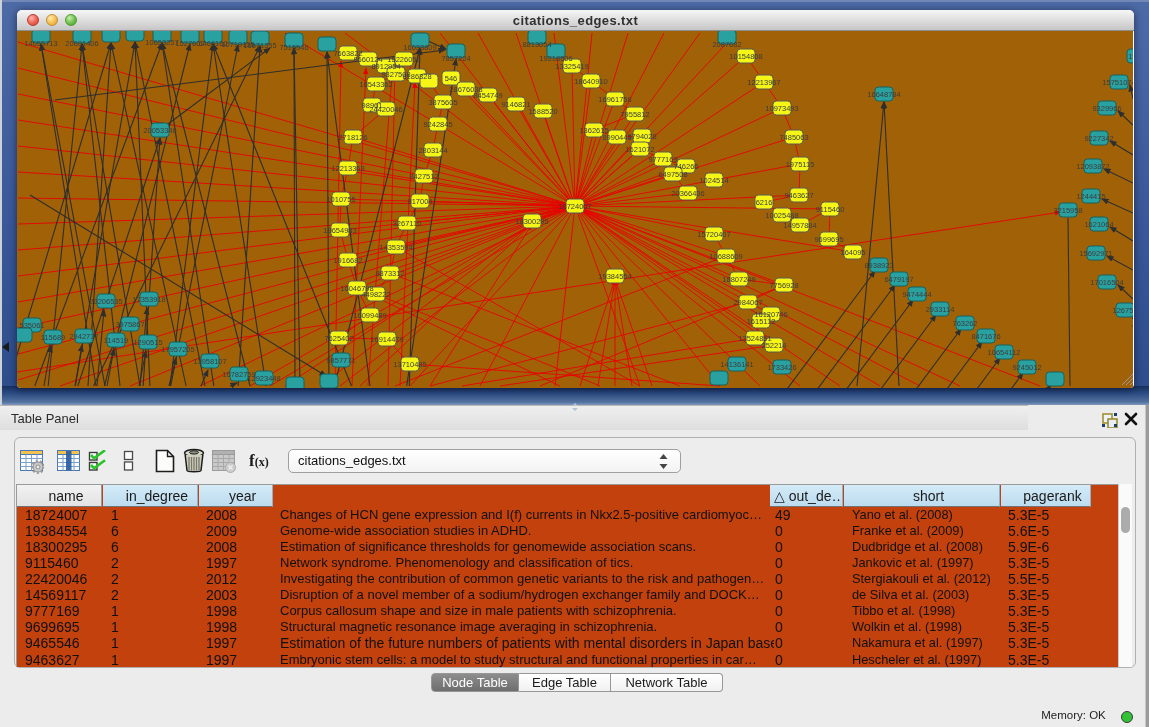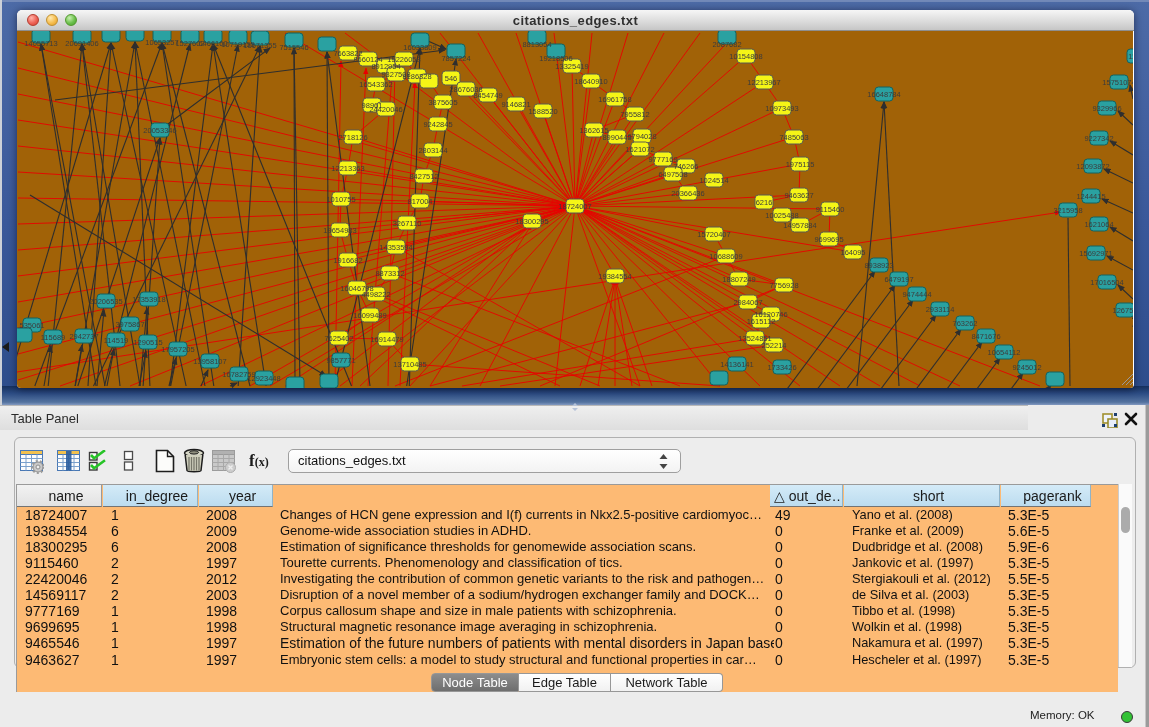--- a/index.html
+++ b/index.html
@@ -17,35 +17,35 @@
  font-weight:bold;color:#303030;letter-spacing:0.4px}
 .tl{position:absolute;top:3.5px;width:12.5px;height:12.5px;border-radius:50%}
 #canvas{position:absolute;left:0;top:21px;width:1116px;height:357px;background:#a16207;overflow:hidden}
 
 #tph{position:absolute;left:0;top:405px;width:1028px;height:25px;background:linear-gradient(#efefef,#dedede);border-top:1px solid #b8b8b8}
 #tph .t{position:absolute;left:11px;top:5px;font-size:13px;color:#2b2b2b}
 #panel{position:absolute;left:14px;top:437px;width:1122px;height:231px;background:#ededed;
  border:1px solid #b0b0b0;border-radius:6px}
 #combo{position:absolute;left:288px;top:449px;width:393px;height:24px;background:linear-gradient(#fff,#f3f3f3);
  border:1px solid #9f9f9f;border-radius:5px;font-size:13px;color:#111;line-height:22px;padding-left:9px}
-#tablewrap{position:absolute;left:16px;top:484px;width:1102px;height:208px;background:#fdba74;
+#tablewrap{position:absolute;left:16px;top:484px;width:1102px;height:183px;background:#c2410c;
  border-left:1px solid #9a9a9a;border-top:1px solid #9a9a9a;overflow:hidden;font-size:14px}
 .hc{position:absolute;top:0;height:22px;background:linear-gradient(#d4ebf8,#bcdcef);
  border-right:1px solid #90b3c8;border-bottom:1px solid #737373;text-align:center;
  font-size:14px;color:#1a1a1a;line-height:22px;padding-left:14px;white-space:nowrap;overflow:hidden;box-sizing:border-box}
 .trow{position:absolute;left:0;width:1102px;height:16px;color:#111}
 .trow span{position:absolute;top:0;font-size:14px;line-height:16px;white-space:nowrap}
 #sb{position:absolute;left:1118px;top:484px;width:14px;height:183px;background:#fafafa;border-left:1px solid #ccc}
 #sb .th{position:absolute;left:2px;top:23px;width:9px;height:26px;background:#ababab;border-radius:5px}
 #tabs{position:absolute;left:431px;top:673px;height:19px;display:flex;font-size:13px}
 #tabs div{border:1px solid #979797;border-left:none;line-height:17px;text-align:center;box-sizing:border-box;background:linear-gradient(#fff,#f1f1f1);color:#1a1a1a}
 #tabs div.first{border-left:1px solid #979797;border-radius:4px 0 0 4px;
  background:linear-gradient(#8d8d8d,#6e6e6e);color:#fff}
 #tabs div.last{border-radius:0 4px 4px 0}
-#mem{position:absolute;left:1030px;top:709px;width:87px;text-align:left;font-size:11.5px;color:#222}
+#mem{position:absolute;left:1030px;top:709px;width:87px;text-align:center;font-size:11.5px;color:#222}
 #memdot{position:absolute;left:1121px;top:711px;width:12px;height:12px;border-radius:50%;
  background:#32c235;border:1px solid #3a3a3a}
 #rbar{position:absolute;left:1145px;top:405px;width:4px;height:322px;background:#9b9b9b;border-left:1px solid #c6c6c6}
 #grip{position:absolute;left:569px;top:397px;width:12px;height:7px}
 .icon{position:absolute}
 </style></head><body>
 <div id="desktop">
  <div id="band"></div>
  <div id="lbar"></div>
  <div id="win">
@@ -681,21 +681,21 @@
         <span style="left:189px">2008</span>
         <span style="left:263px;font-size:13px;max-width:494px;overflow:hidden">Estimation of significance thresholds for genomewide association scans.</span>
         <span style="left:758px">0</span>
         <span style="left:835px;font-size:12.8px">Dudbridge et al. (2008)</span>
         <span style="left:991px">5.9E-6</span>
       </div>
       <div class="trow" style="top:48.1px">
         <span style="left:8px">9115460</span>
         <span style="left:94px">2</span>
         <span style="left:189px">1997</span>
-        <span style="left:263px;font-size:13px;max-width:494px;overflow:hidden">Tourette currents. Phenomenology and classification of tics.</span>
+        <span style="left:263px;font-size:13px;max-width:494px;overflow:hidden">Network syndrome. Phenomenology and classification of tics.</span>
         <span style="left:758px">0</span>
         <span style="left:835px;font-size:12.8px">Jankovic et al. (1997)</span>
         <span style="left:991px">5.3E-5</span>
       </div>
       <div class="trow" style="top:64.2px">
         <span style="left:8px">22420046</span>
         <span style="left:94px">2</span>
         <span style="left:189px">2012</span>
         <span style="left:263px;font-size:13px;max-width:494px;overflow:hidden">Investigating the contribution of common genetic variants to the risk and pathogen…</span>
         <span style="left:758px">0</span>

